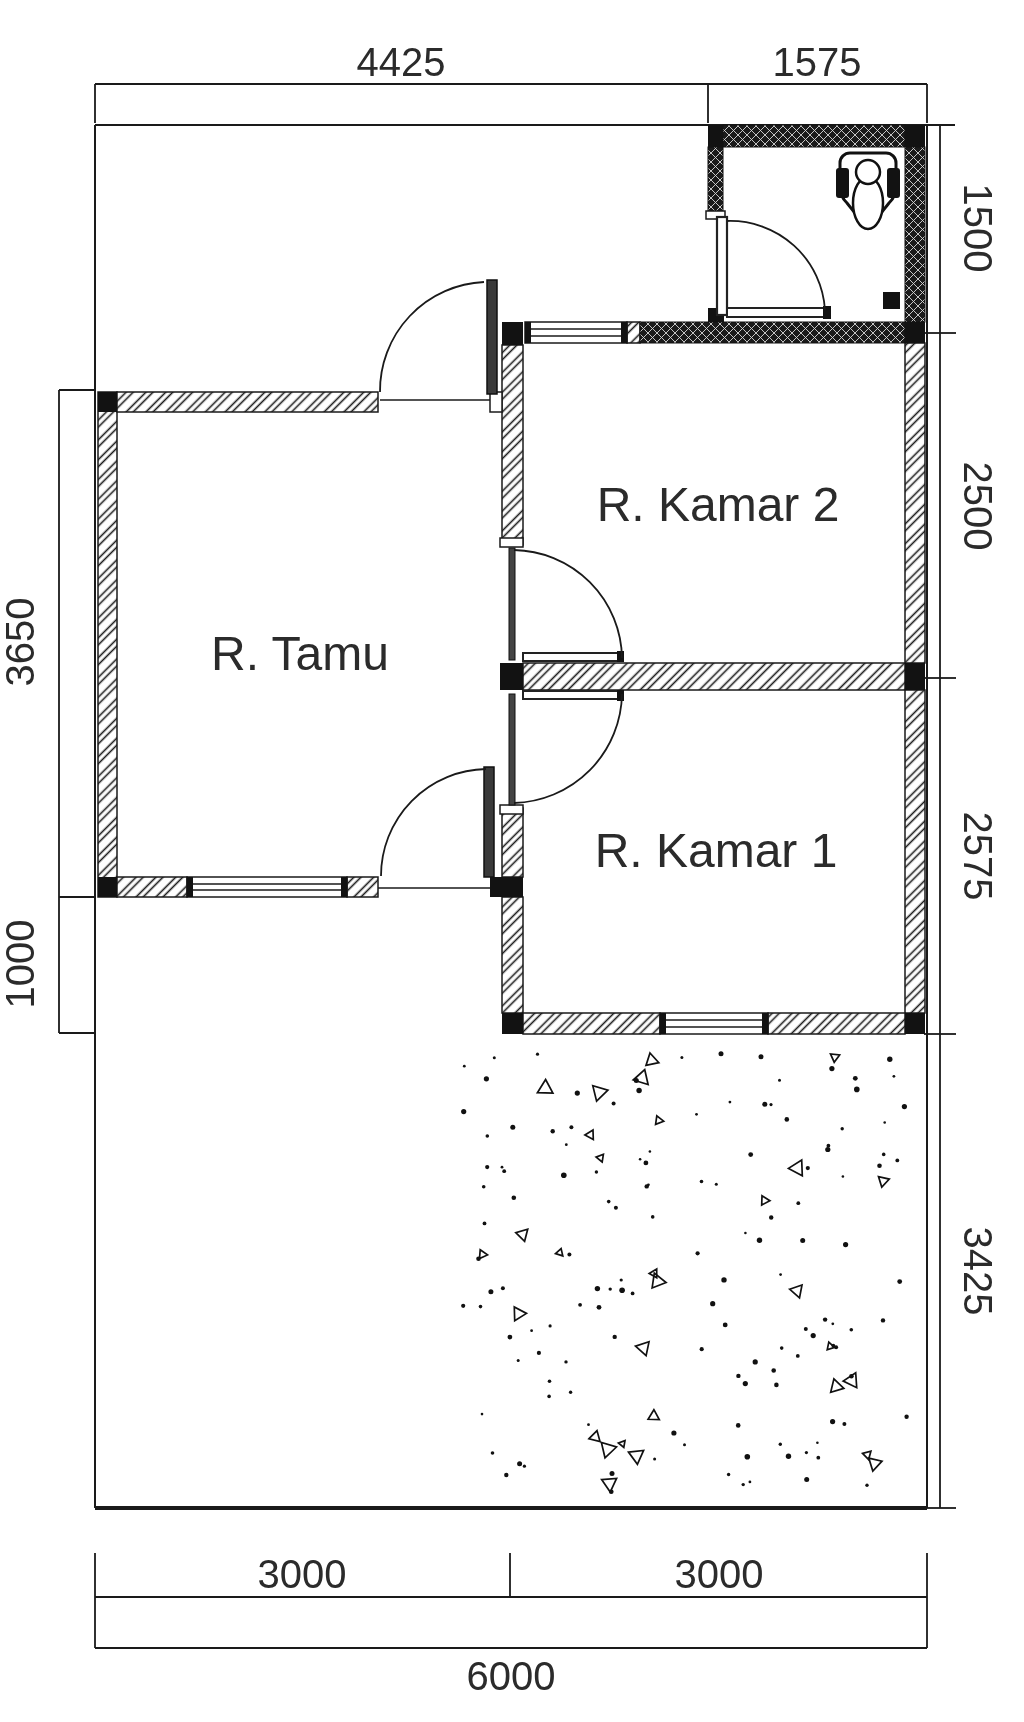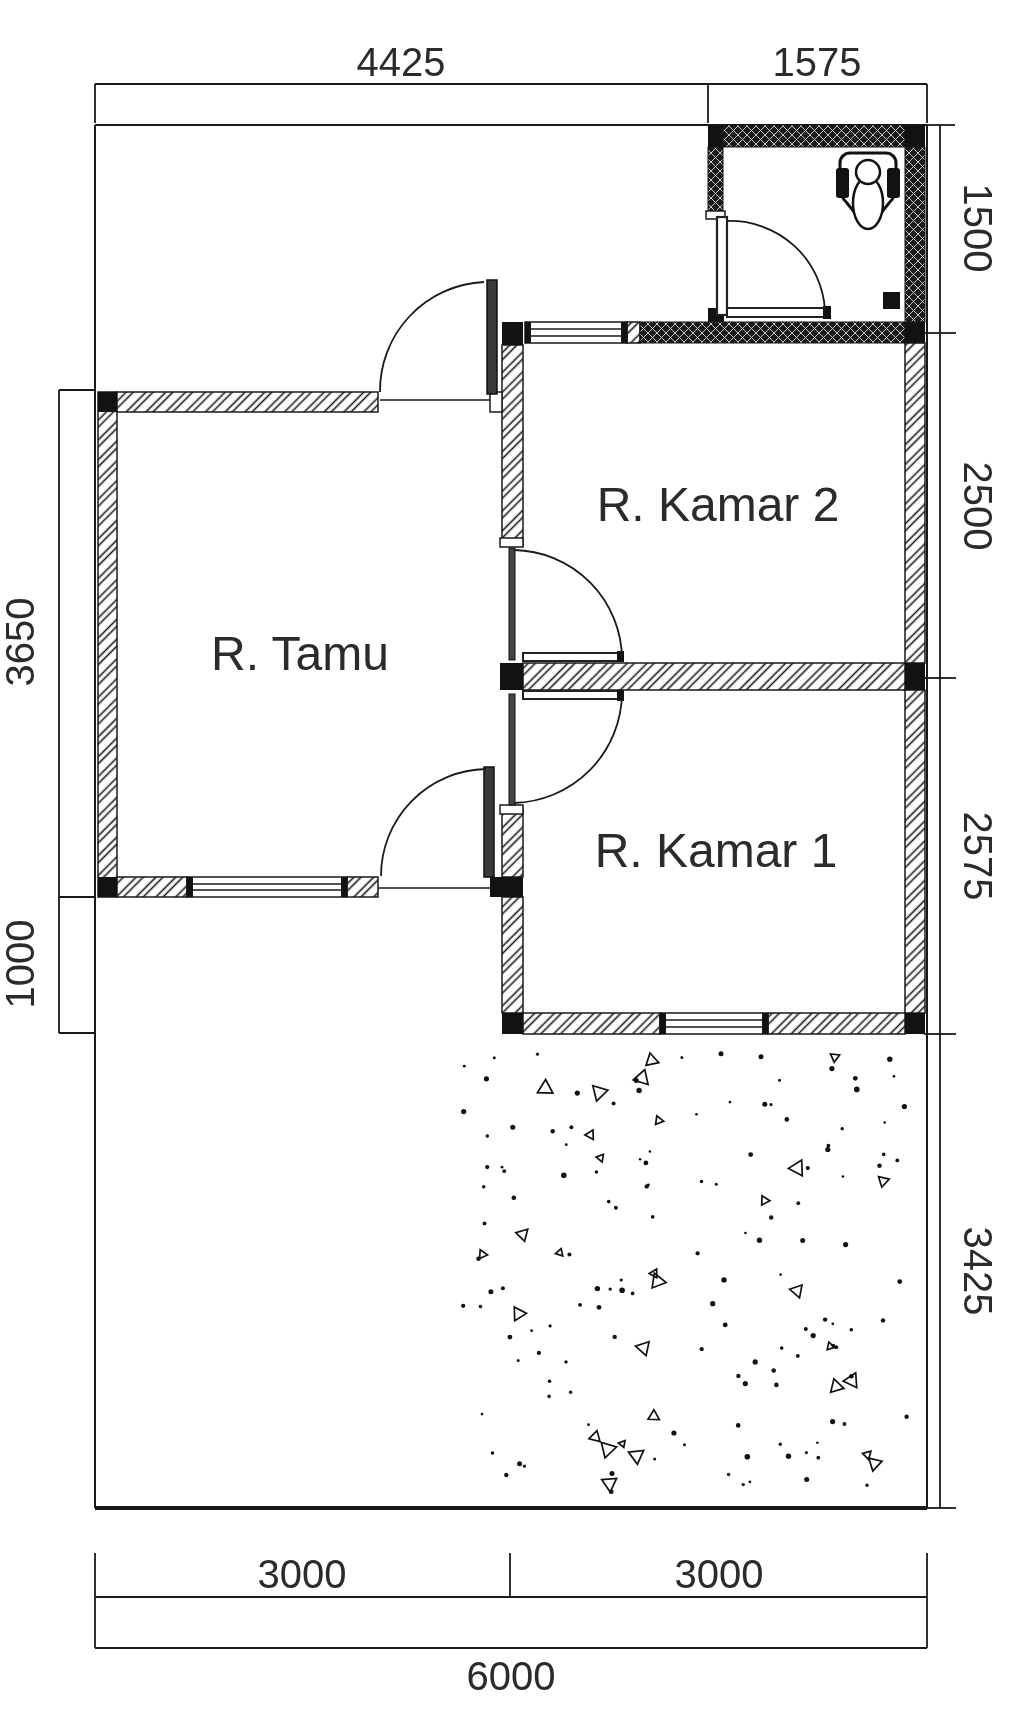--- a/index.html
+++ b/index.html
@@ -1,18 +1,19 @@
 <!DOCTYPE html>
 <html><head>
 <meta charset="utf-8">
 <style>
   html,body{margin:0;padding:0;background:#ffffff;}
   .canvas{
     position:relative;width:1024px;height:1722px;background:#ffffff;overflow:hidden;
     font-family:"Liberation Sans", sans-serif;
+    border-radius:26px;
   }
   svg text{
     font-family:"Liberation Sans", sans-serif;
     fill:#2b2b2b;
   }
   .dim-text{font-size:40px;}
   .room-text{font-size:48px;}
 </style>
 </head>
 <body>

